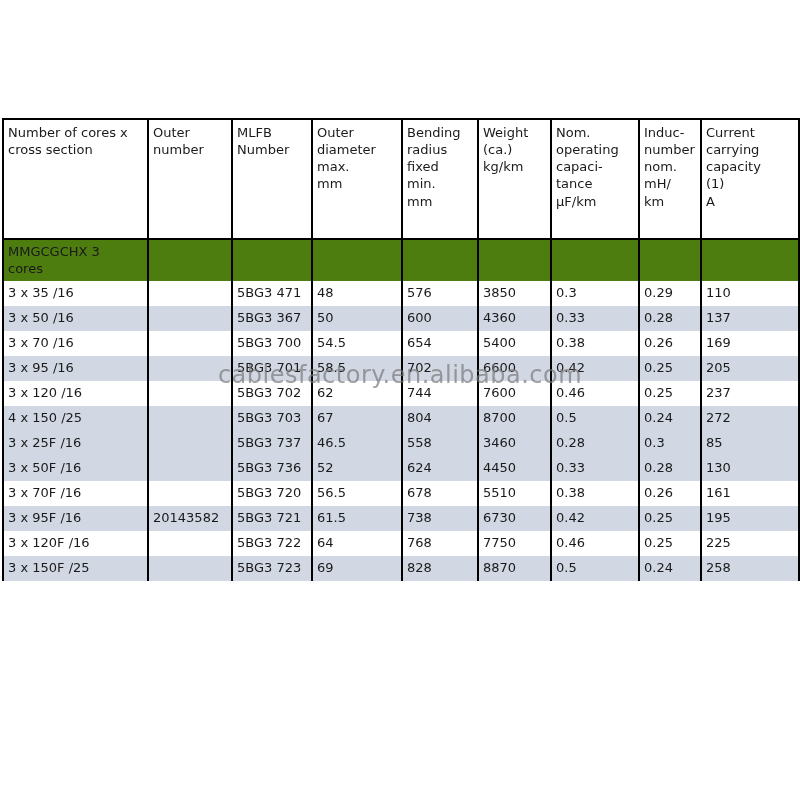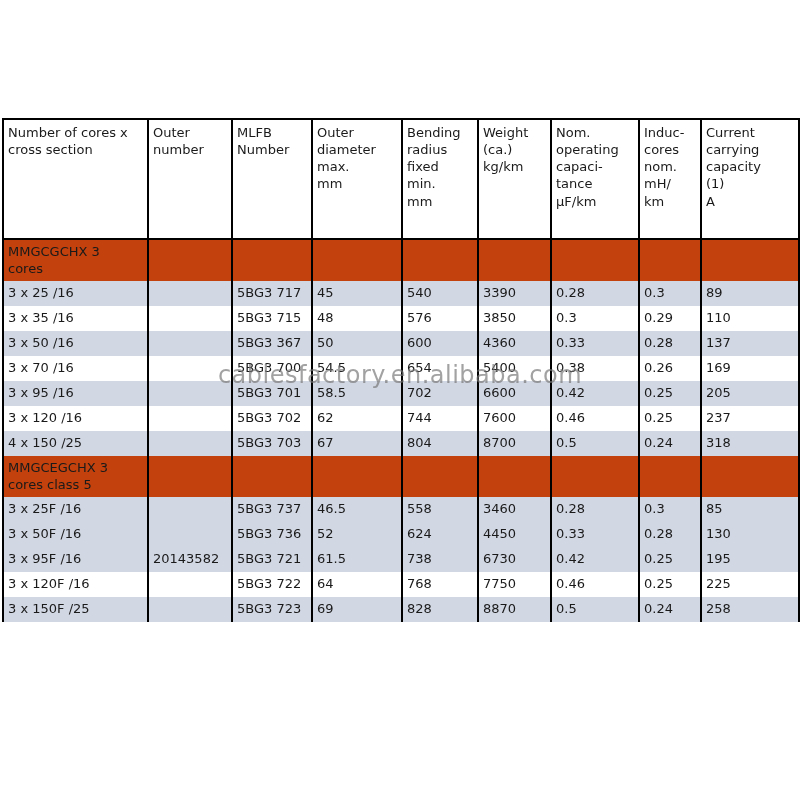--- a/index.html
+++ b/index.html
@@ -40,21 +40,21 @@
   }
   table.spec tbody td {
     padding: 0 4px;
     height: 25px;
     vertical-align: middle;
     line-height: 1.25;
     background: #ffffff;
   }
   table.spec tr.section-row td {
     height: 41px;
-    background: #c2410c;
+    background: #4d7c0f;
   }
   table.spec tr.alt td {
     background: #d1d7e3;
   }
   .watermark {
     position: absolute;
     top: 361px;
     left: 0;
     width: 800px;
     text-align: center;
@@ -100,21 +100,21 @@
 mm</th>
         <th>Weight
 (ca.)
 kg/km</th>
         <th>Nom.
 operating
 capaci-
 tance
 µF/km</th>
         <th>Induc-
-cores
+number
 nom.
 mH/
 km</th>
         <th>Current
 carrying
 capacity
 (1)
 A</th>
       </tr>
     </thead>
@@ -125,35 +125,24 @@
         <td></td>
           <td></td>
           <td></td>
           <td></td>
           <td></td>
           <td></td>
           <td></td>
           <td></td>
       </tr>
 
-      <tr class="alt">
-        <td>3 x 25 /16</td>
-          <td></td>
-          <td>5BG3 717</td>
-          <td>45</td>
-          <td>540</td>
-          <td>3390</td>
-          <td>0.28</td>
-          <td>0.3</td>
-          <td>89</td>
-      </tr>
       <tr>
         <td>3 x 35 /16</td>
           <td></td>
-          <td>5BG3 715</td>
+          <td>5BG3 471</td>
           <td>48</td>
           <td>576</td>
           <td>3850</td>
           <td>0.3</td>
           <td>0.29</td>
           <td>110</td>
       </tr>
       <tr class="alt">
         <td>3 x 50 /16</td>
           <td></td>
@@ -200,35 +189,23 @@
       </tr>
       <tr class="alt">
         <td>4 x 150 /25</td>
           <td></td>
           <td>5BG3 703</td>
           <td>67</td>
           <td>804</td>
           <td>8700</td>
           <td>0.5</td>
           <td>0.24</td>
-          <td>318</td>
-      </tr>
-
-      <tr class="section-row">
-        <td>MMGCEGCHX 3
-cores class 5</td>
-        <td></td>
-          <td></td>
-          <td></td>
-          <td></td>
-          <td></td>
-          <td></td>
-          <td></td>
-          <td></td>
-      </tr>
+          <td>272</td>
+      </tr>
+
 
       <tr class="alt">
         <td>3 x 25F /16</td>
           <td></td>
           <td>5BG3 737</td>
           <td>46.5</td>
           <td>558</td>
           <td>3460</td>
           <td>0.28</td>
           <td>0.3</td>
@@ -238,20 +215,31 @@
         <td>3 x 50F /16</td>
           <td></td>
           <td>5BG3 736</td>
           <td>52</td>
           <td>624</td>
           <td>4450</td>
           <td>0.33</td>
           <td>0.28</td>
           <td>130</td>
       </tr>
+      <tr>
+        <td>3 x 70F /16</td>
+          <td></td>
+          <td>5BG3 720</td>
+          <td>56.5</td>
+          <td>678</td>
+          <td>5510</td>
+          <td>0.38</td>
+          <td>0.26</td>
+          <td>161</td>
+      </tr>
       <tr class="alt">
         <td>3 x 95F /16</td>
           <td>20143582</td>
           <td>5BG3 721</td>
           <td>61.5</td>
           <td>738</td>
           <td>6730</td>
           <td>0.42</td>
           <td>0.25</td>
           <td>195</td>

